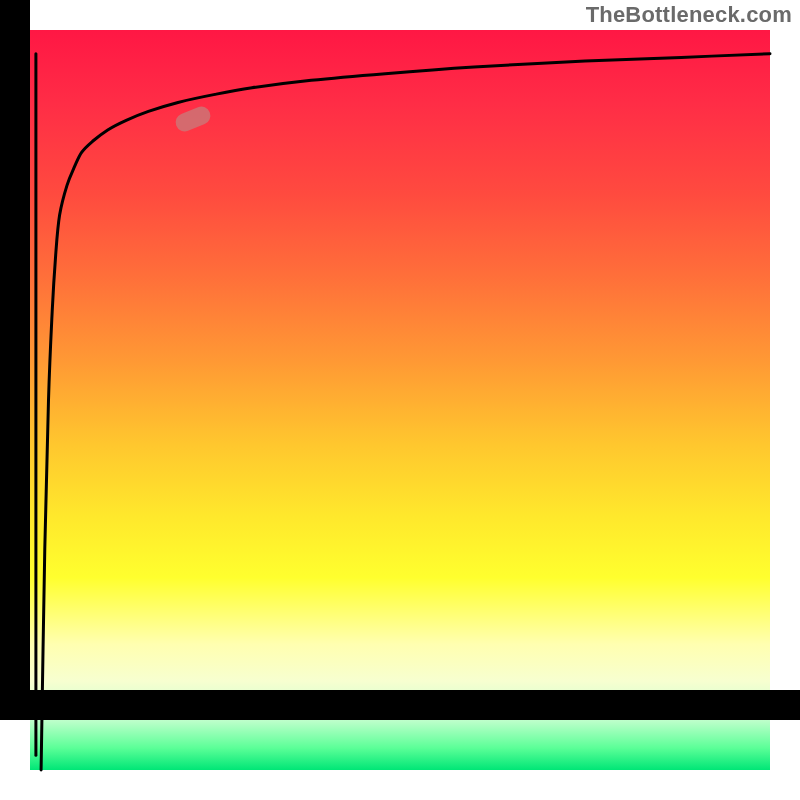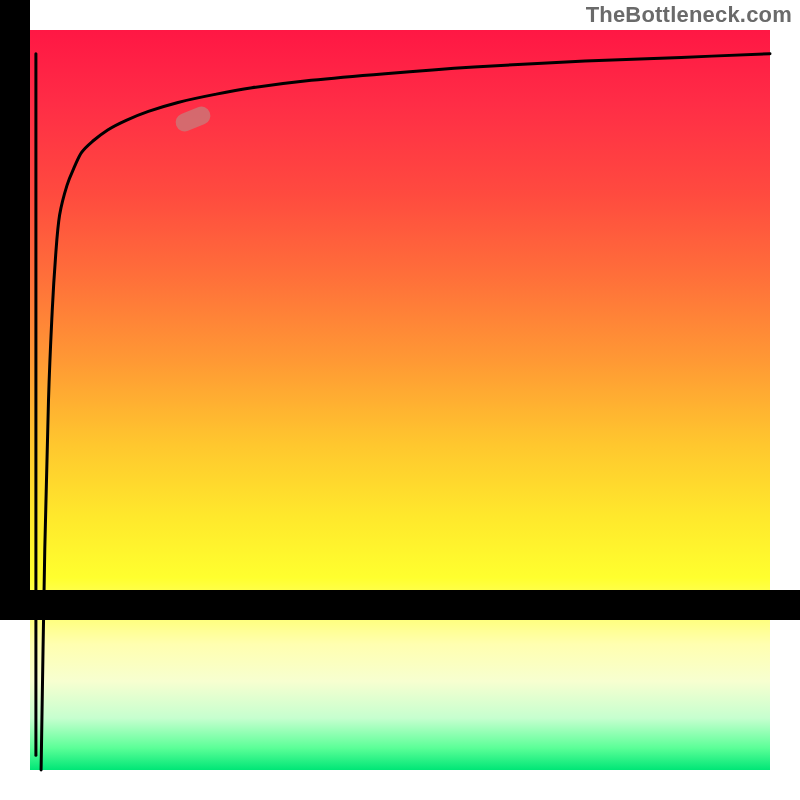--- a/index.html
+++ b/index.html
@@ -1,17 +1,17 @@
 <!DOCTYPE html>
 <html><head>
 <meta charset="utf-8">
 <style>
   * { margin: 0; padding: 0; box-sizing: border-box; }
   html, body { width: 800px; height: 800px; overflow: hidden; background: #fff; }
-  .stage { position: relative; width: 800px; height: 620px; }
+  .stage { position: relative; width: 800px; height: 720px; }
   .watermark {
     position: absolute;
     top: 2px;
     right: 8px;
     font-family: Arial, Helvetica, sans-serif;
     font-size: 22px;
     font-weight: 600;
     color: #6a6a6a;
     letter-spacing: 0.2px;
     user-select: none;

